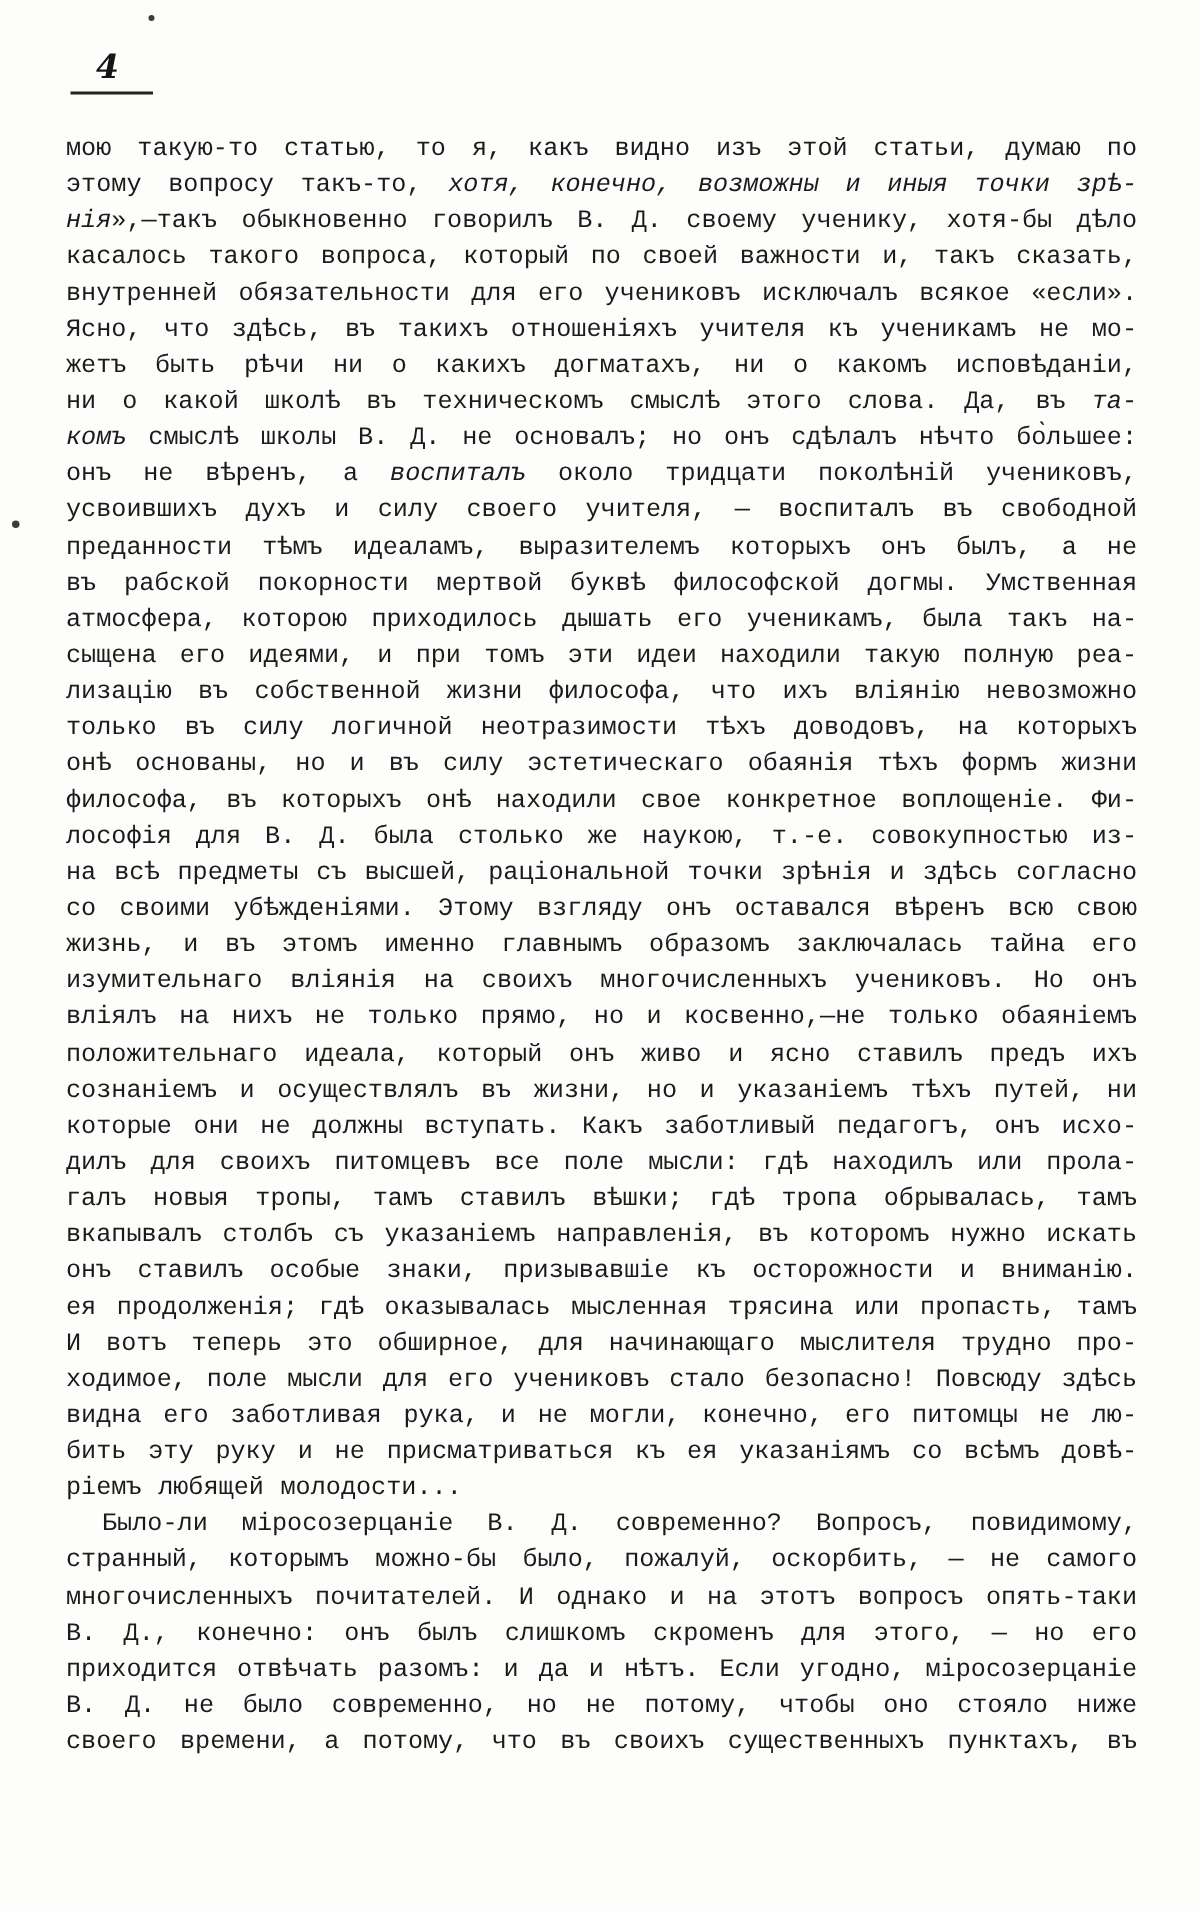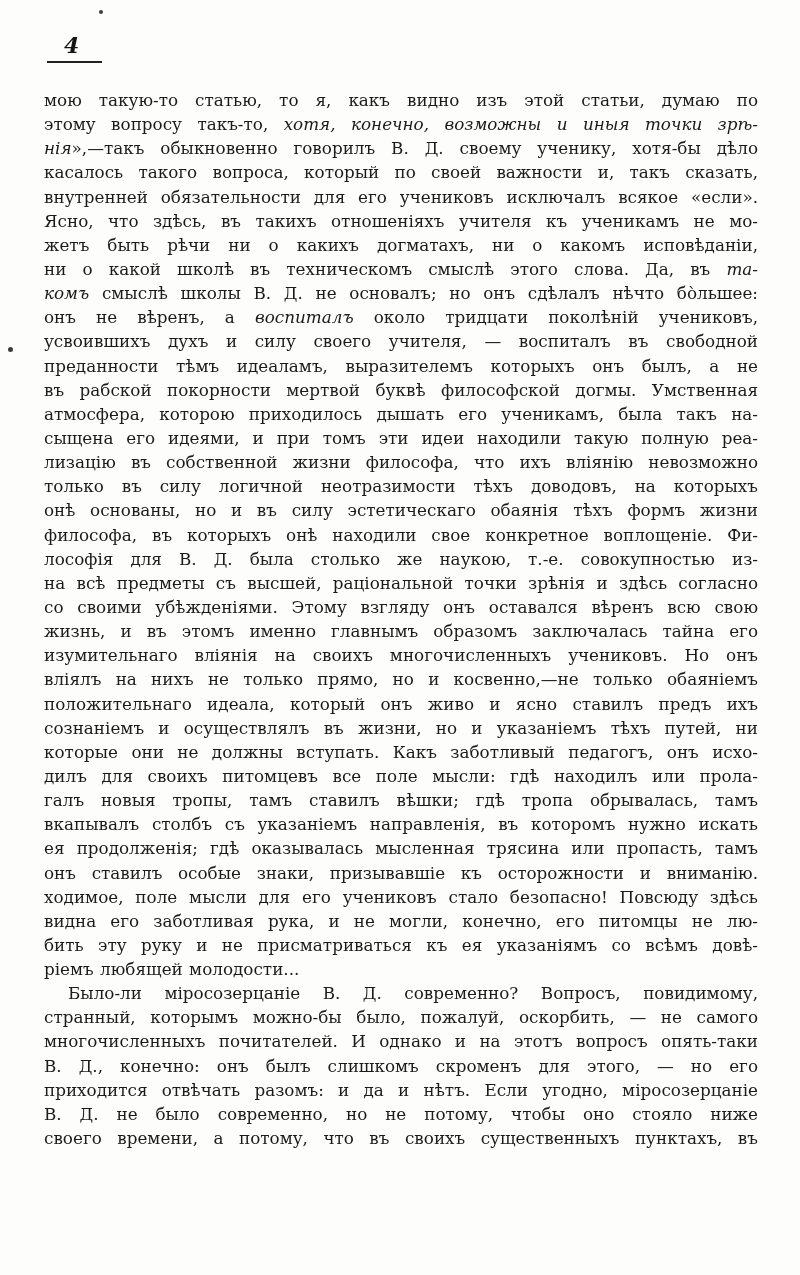--- a/index.html
+++ b/index.html
@@ -33,21 +33,21 @@
     width: 55px;
     height: 2px;
     background: #222222;
   }
   .text-block {
     position: absolute;
     left: 44px;
     top: 88px;
     width: 714px;
   }
-  .paragraph { margin: 0; padding: 0; }
+  .paragraph { margin: 0; padding: 0; font-family: Liberation Mono, monospace; }
   .line {
     font-size: 16.8px;
     line-height: 24.15px;
     height: 24.15px;
     text-align: justify;
     text-align-last: justify;
     word-spacing: 1px;
     white-space: nowrap;
     color: #1b1b1b;
   }
@@ -99,22 +99,23 @@
         <div class="line"><span>со своими убѣжденіями. Этому взгляду онъ оставался вѣренъ всю свою</span></div>
         <div class="line"><span>жизнь, и въ этомъ именно главнымъ образомъ заключалась тайна его</span></div>
         <div class="line"><span>изумительнаго вліянія на своихъ многочисленныхъ учениковъ. Но онъ</span></div>
         <div class="line"><span>вліялъ на нихъ не только прямо, но и косвенно,—не только обаяніемъ</span></div>
         <div class="line"><span>положительнаго идеала, который онъ живо и ясно ставилъ предъ ихъ</span></div>
         <div class="line"><span>сознаніемъ и осуществлялъ въ жизни, но и указаніемъ тѣхъ путей, ни</span></div>
         <div class="line"><span>которые они не должны вступать. Какъ заботливый педагогъ, онъ исхо-</span></div>
         <div class="line"><span>дилъ для своихъ питомцевъ все поле мысли: гдѣ находилъ или прола-</span></div>
         <div class="line"><span>галъ новыя тропы, тамъ ставилъ вѣшки; гдѣ тропа обрывалась, тамъ</span></div>
         <div class="line"><span>вкапывалъ столбъ съ указаніемъ направленія, въ которомъ нужно искать</span></div>
+        <div class="line"><span>онъ ставилъ особые знаки, призывавшіе къ осторожности и вниманію.</span></div>
         <div class="line"><span>ея продолженія; гдѣ оказывалась мысленная трясина или пропасть, тамъ</span></div>
-        <div class="line"><span>онъ ставилъ особые знаки, призывавшіе къ осторожности и вниманію.</span></div>
+        <div class="line"><span>И вотъ теперь это обширное, для начинающаго мыслителя трудно про-</span></div>
         <div class="line"><span>ходимое, поле мысли для его учениковъ стало безопасно! Повсюду здѣсь</span></div>
         <div class="line"><span>видна его заботливая рука, и не могли, конечно, его питомцы не лю-</span></div>
         <div class="line"><span>бить эту руку и не присматриваться къ ея указаніямъ со всѣмъ довѣ-</span></div>
         <div class="line left"><span>ріемъ любящей молодости...</span></div>
       </div>
       <div class="paragraph">
         <div class="line indent"><span>Было-ли міросозерцаніе В. Д. современно? Вопросъ, повидимому,</span></div>
         <div class="line"><span>странный, которымъ можно-бы было, пожалуй, оскорбить, — не самого</span></div>
         <div class="line"><span>многочисленныхъ почитателей. И однако и на этотъ вопросъ опять-таки</span></div>
         <div class="line"><span>В. Д., конечно: онъ былъ слишкомъ скроменъ для этого, — но его</span></div>

